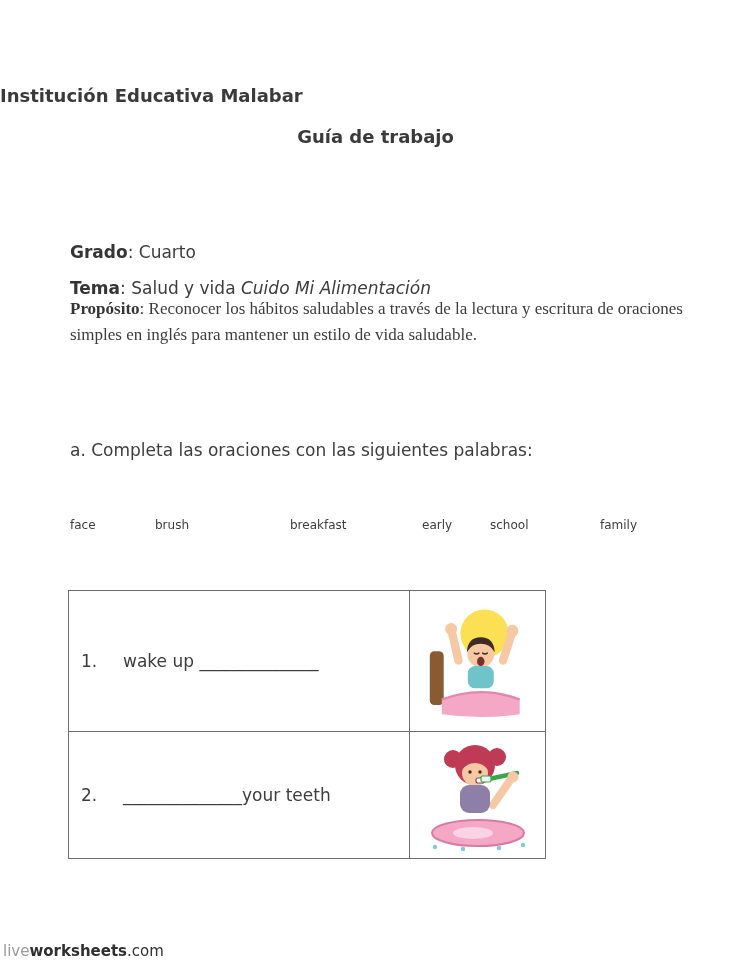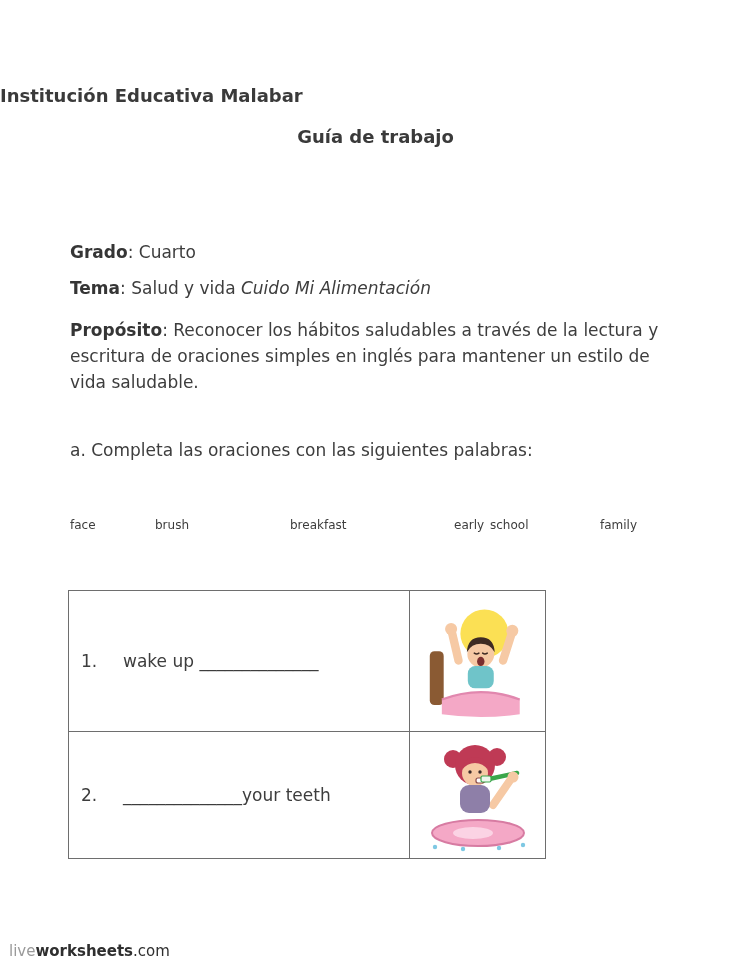--- a/index.html
+++ b/index.html
@@ -38,21 +38,21 @@
     width: 615px;
     font-size: 17px;
     line-height: 26px;
     color: #3d3d3d;
   }
   .meta-line b { font-weight: bold; color: #353535; }
   .meta-line em { font-style: italic; }
   .line-asignatura { top: 199px; }
   .line-grado     { top: 239px; }
   .line-tema      { top: 275px; }
-  .line-proposito { top: 317px; }
+  .line-proposito { top: 296px; font-family: Liberation Serif, serif; }
 
   .instructions {
     position: absolute;
     top: 440px; left: 70px; width: 620px;
     font-size: 17px;
     color: #3d3d3d;
   }
 
   .word-bank {
     position: absolute;
@@ -60,21 +60,21 @@
   }
   .word-bank span {
     position: absolute;
     font-size: 12px;
     color: #3d3d3d;
     white-space: nowrap;
   }
   .word-bank span:nth-child(1) { left: 0px;   }
   .word-bank span:nth-child(2) { left: 85px;  }
   .word-bank span:nth-child(3) { left: 220px; }
-  .word-bank span:nth-child(4) { left: 352px; margin-left: 32px; }
+  .word-bank span:nth-child(4) { left: 352px; }
   .word-bank span:nth-child(5) { left: 420px; }
   .word-bank span:nth-child(6) { left: 530px; }
 
   .exercise-table {
     position: absolute;
     top: 590px; left: 68px;
     width: 478px;
     border: 1px solid #6e6e6e;
     display: grid;
     grid-template-columns: 340px 1fr;
@@ -94,21 +94,21 @@
     align-items: baseline;
     font-size: 17px;
     color: #3d3d3d;
     white-space: pre;
   }
   .sentence .num { width: 42px; }
   .sentence .blank { letter-spacing: 0; }
 
   .footer {
     position: absolute;
-    left: 9px; top: 942px;
+    left: 3px; top: 942px;
     font-size: 15px;
     color: #3a3a3a;
   }
   .footer .live { color: #9a9a9a; }
   .footer .ws   { font-weight: bold; color: #2f2f2f; }
   .footer .dom  { color: #2f2f2f; }
 
   svg { display: block; }
 </style>
 </head>

